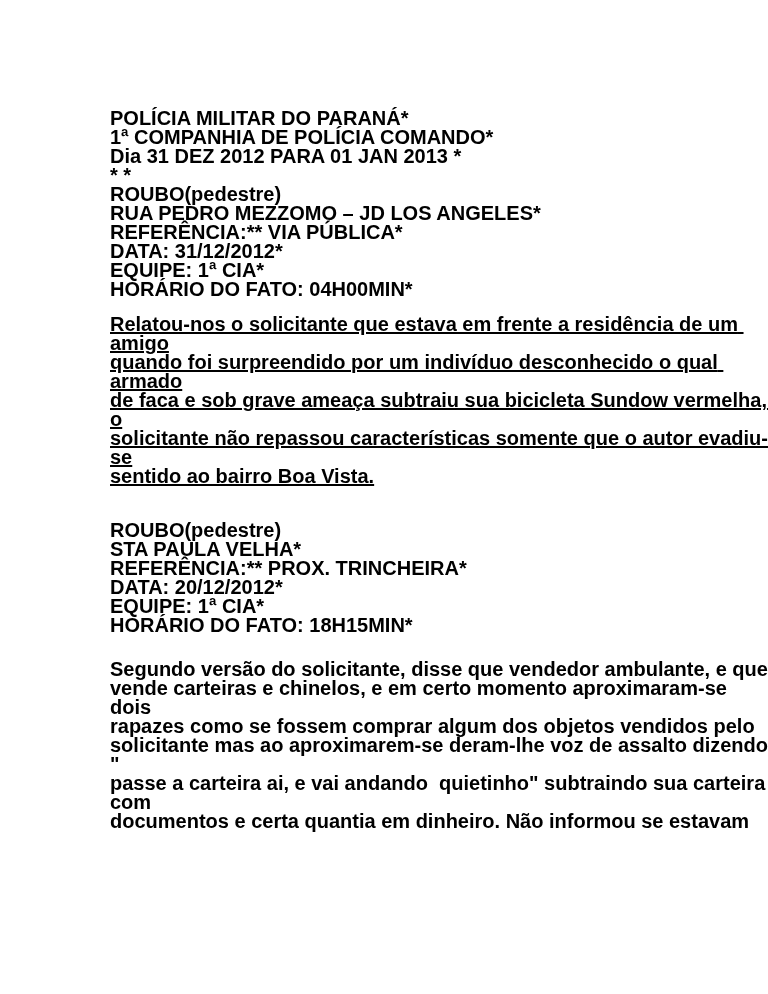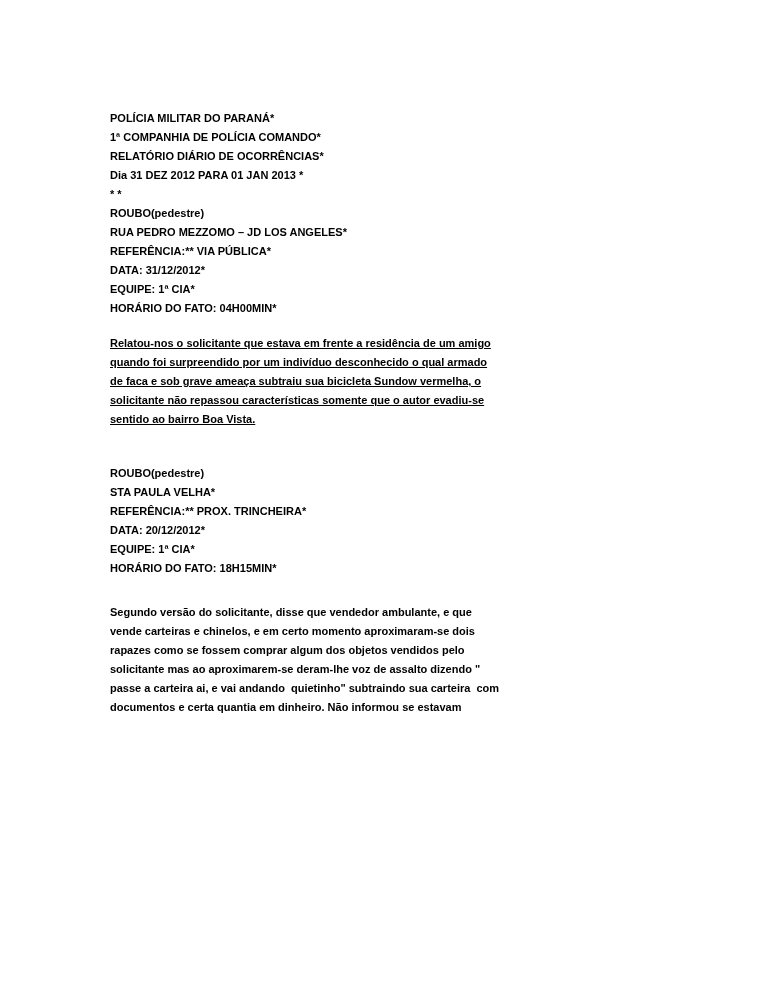--- a/index.html
+++ b/index.html
@@ -14,21 +14,21 @@
   }
   .page {
     box-sizing: border-box;
     width: 768px;
     height: 994px;
     padding: 109px 0 12px 110px;
     background: #ffffff;
     color: #000000;
     font-family: "Liberation Sans", sans-serif;
     font-weight: 700;
-    font-size: 11px;
+    font-size: 20px;
     line-height: 19px;
   }
   .page p, .page div {
     margin: 0;
   }
   
   .header-line {
     margin-bottom: 13px;
   }
   .unit-header {
@@ -65,21 +65,20 @@
 <body>
 
 <div class="page">
 
   <div class="unit-header">
     <p class="header-line">POLÍCIA MILITAR DO PARANÁ*</p>
     <p class="header-line">1ª COMPANHIA DE POLÍCIA COMANDO*</p>
   </div>
 
   <div>
-    <p class="report-title">RELATÓRIO DIÁRIO DE OCORRÊNCIAS*</p>
     <p class="report-period">Dia 31 DEZ 2012 PARA 01 JAN 2013 *</p>
     <p class="report-separator">* *</p>
   </div>
 
   <section class="occ1">
     <p class="occ-type-spaced">ROUBO(pedestre)</p>
     <div class="occ-details pre-lines">RUA PEDRO MEZZOMO – JD LOS ANGELES*
 REFERÊNCIA:** VIA PÚBLICA*
 DATA: 31/12/2012*
 EQUIPE: 1ª CIA*

